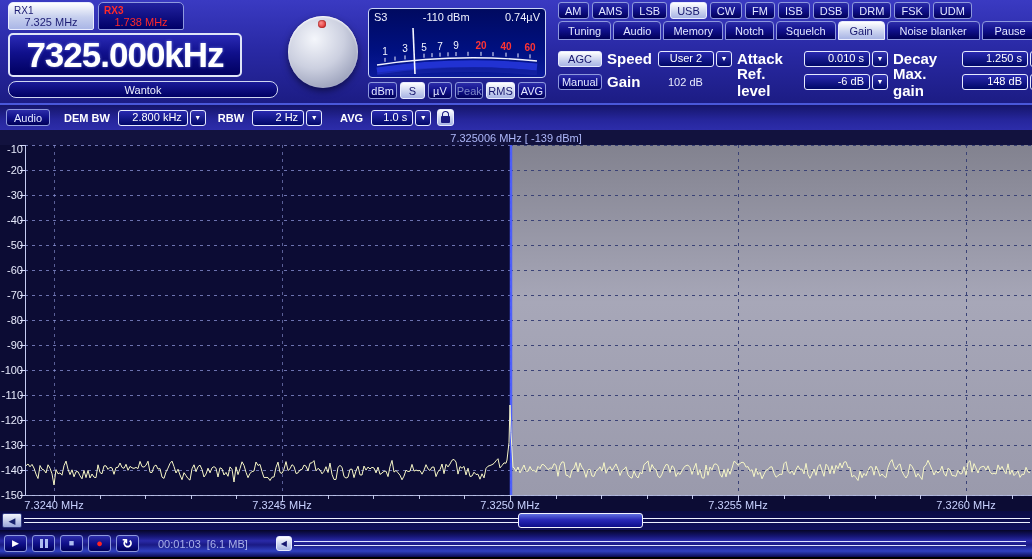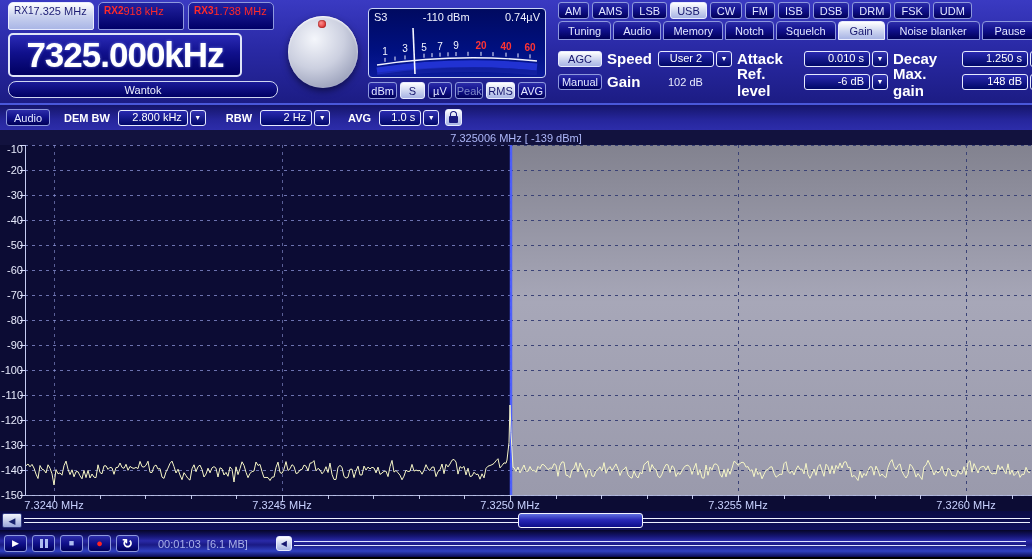--- a/index.html
+++ b/index.html
@@ -4,21 +4,21 @@
 <style>
   *{box-sizing:border-box;margin:0;padding:0}
   html,body{width:1032px;height:559px;overflow:hidden;background:#000;
     font-family:"Liberation Sans",sans-serif;-webkit-font-smoothing:antialiased}
   .app{position:relative;width:1032px;height:559px}
 
   
   .top{position:relative;height:105px;background:linear-gradient(180deg,#3a3ac2 0%,#2a2aa6 45%,#1c1c84 100%);
     border-bottom:2px solid #4a58da}
   .rx-tabs{position:absolute;left:8px;top:2px;display:flex;gap:4px}
-  .rxtab{width:86px;height:28px;border-radius:5px 5px 2px 2px;display:flex;flex-direction:row;
+  .rxtab{width:86px;height:28px;border-radius:5px 5px 2px 2px;display:flex;flex-direction:column;
     padding:2px 5px 1px;border:1px solid #8f9ade;background:linear-gradient(180deg,#2222a0,#000068)}
   .rxtab.on{background:linear-gradient(180deg,#ffffff,#c6cfee 55%,#aab6e6);border-color:#e8ecff}
   .rxlab{font-size:10px;font-weight:bold;color:#ff2a2a;line-height:11px}
   .rxval{font-size:11px;color:#ff2a2a;text-align:center;line-height:13px}
   .rxtab.on .rxlab,.rxtab.on .rxval{color:#1c1c74;font-weight:normal}
   .freq-display{position:absolute;left:8px;top:33px;width:234px;height:44px;border:2px solid #dfe5f8;
     border-radius:5px;background:linear-gradient(180deg,#2a2ab6 0%,#10108c 45%,#000060 100%);
     display:flex;align-items:center;justify-content:center}
   .freq-display span{font-size:35px;font-weight:bold;color:#fff;letter-spacing:-1px;
     text-shadow:0 0 3px rgba(160,180,255,.6)}
@@ -114,24 +114,20 @@
 </head>
 <body>
 
 <div class="app">
 
   <div class="top">
     <div class="rx-tabs">
       <div class="rxtab on">
         <span class="rxlab">RX1</span>
         <span class="rxval">7.325 MHz</span>
-      </div>
-      <div class="rxtab">
-        <span class="rxlab">RX2</span>
-        <span class="rxval">918 kHz</span>
       </div>
       <div class="rxtab">
         <span class="rxlab">RX3</span>
         <span class="rxval">1.738 MHz</span>
       </div>
     </div>
     <div class="freq-display">
       <span>7325.000kHz</span>
     </div>
     <div class="station-bar">
@@ -253,21 +249,21 @@
 
   <div class="toolbar2">
     <div class="audio-btn btn-dark">Audio</div>
     <span class="lbl" style="margin-left:14px">DEM BW</span>
     <div class="dd" style="width:88px;margin-left:8px">
       <div class="dd-val">2.800 kHz</div>
       <div class="dd-btn">
           <span>▼</span>
         </div>
     </div>
-    <span class="lbl" style="margin-left:20px">RBW</span>
+    <span class="lbl" style="margin-left:12px">RBW</span>
     <div class="dd" style="width:70px;margin-left:8px">
       <div class="dd-val">2 Hz</div>
       <div class="dd-btn">
           <span>▼</span>
         </div>
     </div>
     <span class="lbl" style="margin-left:18px">AVG</span>
     <div class="dd" style="width:60px;margin-left:8px">
       <div class="dd-val">1.0 s</div>
       <div class="dd-btn">

